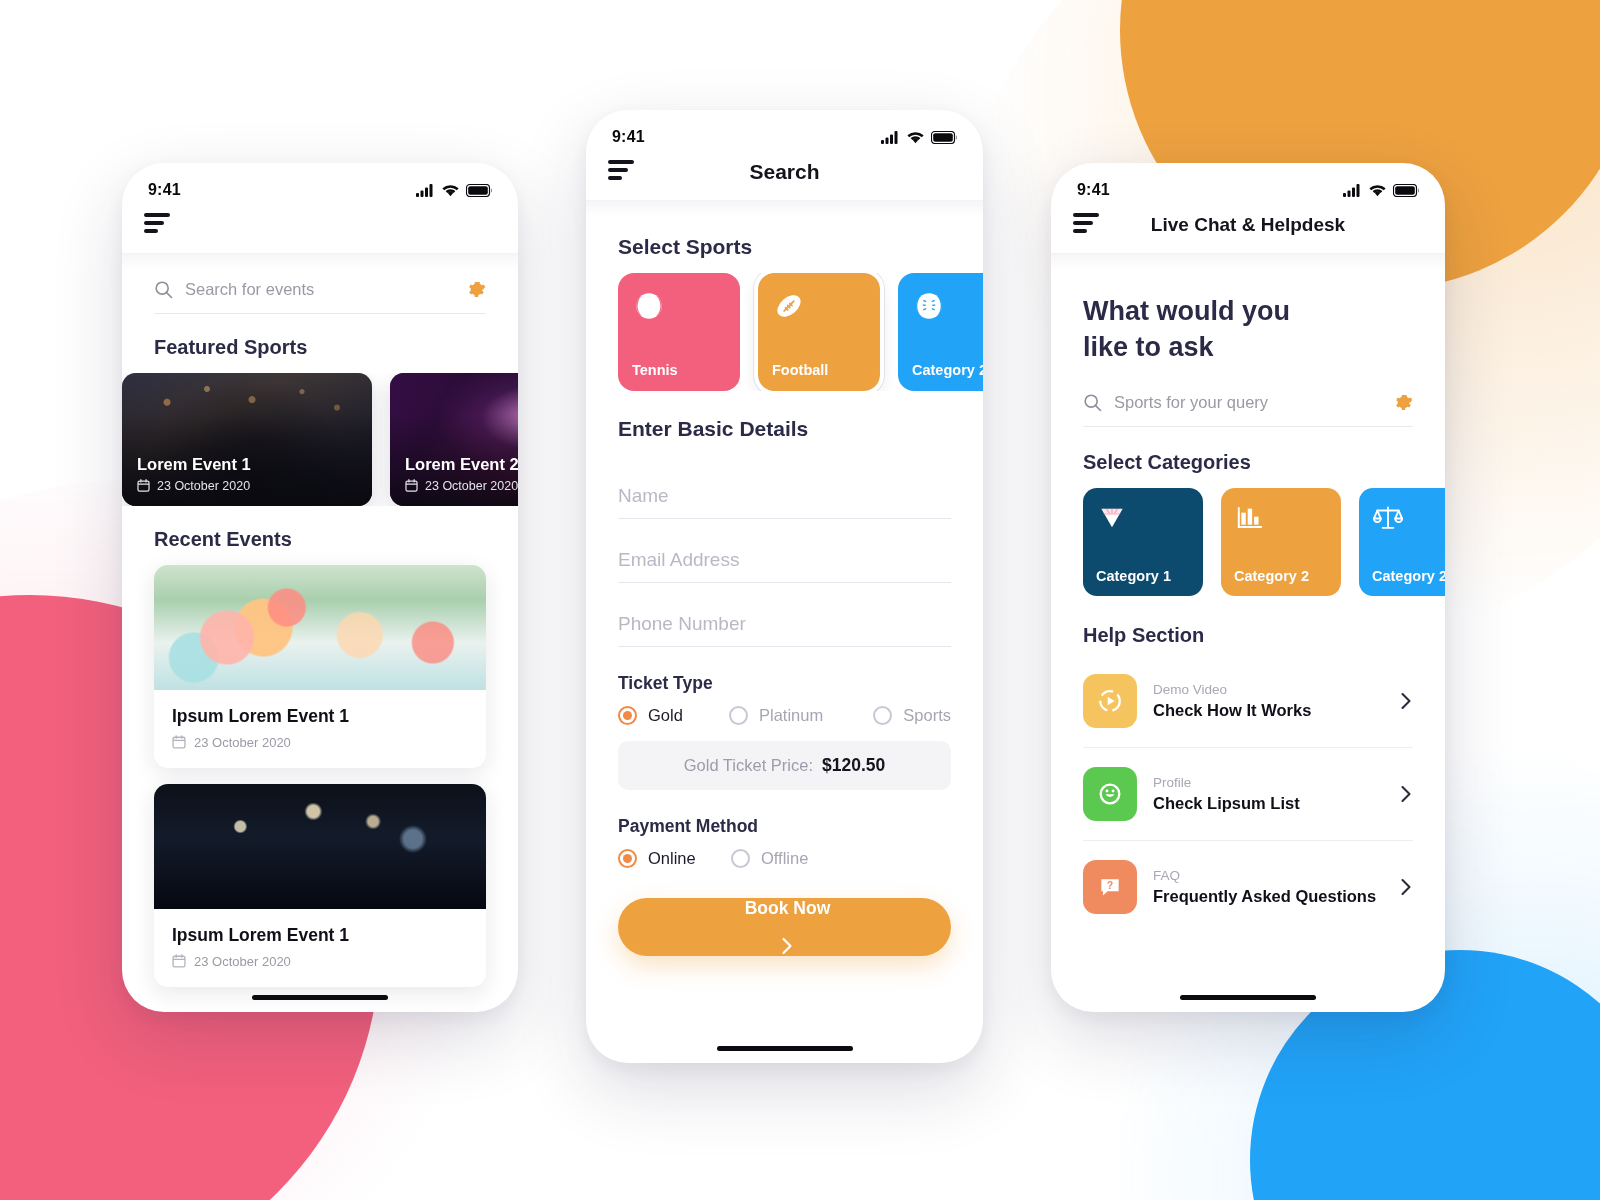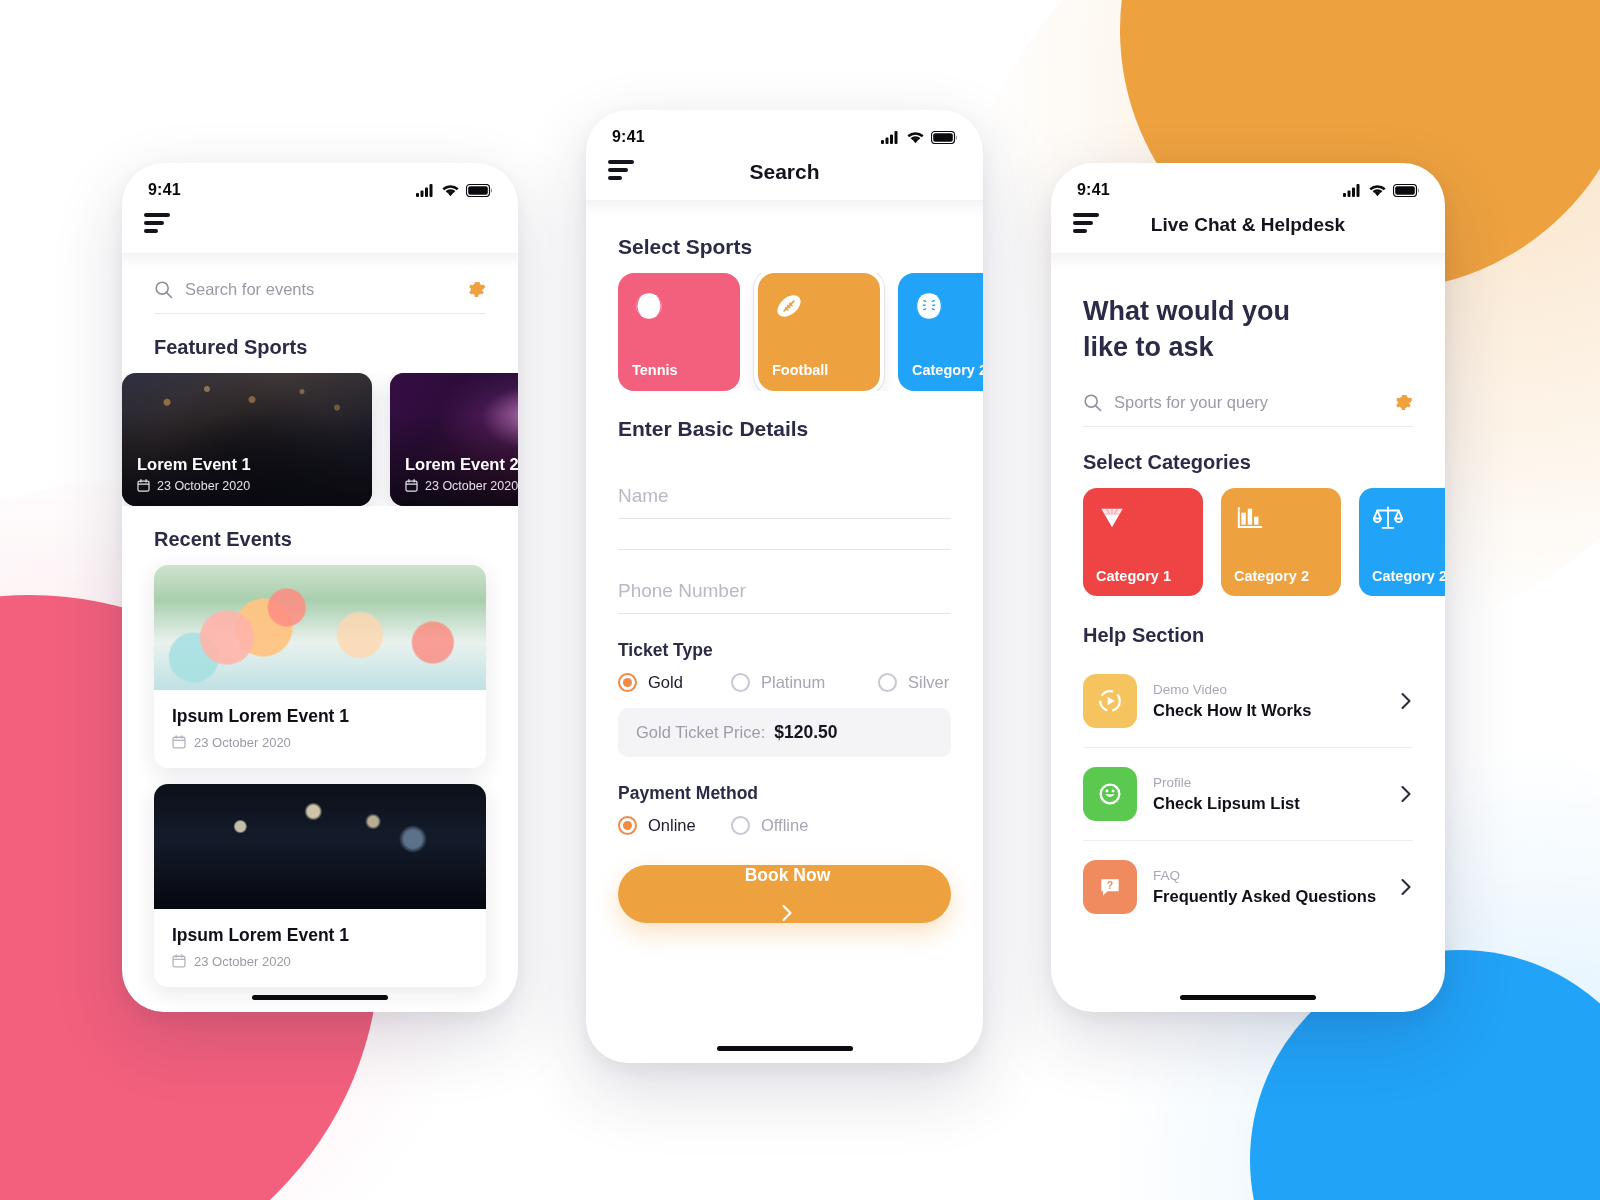--- a/index.html
+++ b/index.html
@@ -198,21 +198,21 @@
     width:19px; height:19px; border-radius:50%; border:2px solid #c8c8d4; flex:none;
     display:flex; align-items:center; justify-content:center;
   }
   .radio.on .dot { border-color:#f08a44; }
   .radio.on .dot::after { content:""; width:9.5px; height:9.5px; border-radius:50%; background:#f08a44; }
   .radio .rl { color:#a6a6b3; }
   .radio.on .rl { color:#1b1b2b; }
 
   .price-box {
     margin: 16px 32px 0 32px; background:#f4f4f7; border-radius:10px;
-    padding: 14px 18px; display:flex; align-items:center; gap:9px;
+    padding: 14px 18px; display:flex; align-items:center; gap:9px;justify-content:center;
   }
   .price-box .pl { font-size:16.5px; color:#9c9cab; }
   .price-box .pv { font-size:17.5px; font-weight:700; color:#15151f; }
 
   .book-btn {
     margin: 30px 32px 0 32px; height: 58px; border-radius: 29px;
     background:#eda13f; display:flex; align-items:center; justify-content:space-between;
     padding: 0 26px 0 32px; cursor:pointer;
     box-shadow: 0 10px 24px rgba(237,161,63,0.30);
     flex-direction: column;
@@ -453,40 +453,41 @@
         </div>
       </div>
 
       <div class="sub-title" style="margin-top:26px">Enter Basic Details</div>
 
       <div class="field">
         <div class="label">Name</div>
         <div class="line"></div>
       </div>
       <div class="field">
+        <div class="label">Email Address</div>
         <div class="line"></div>
       </div>
       <div class="field">
         <div class="label">Phone Number</div>
         <div class="line"></div>
       </div>
 
       <div class="block-title">Ticket Type</div>
       <div class="radios">
         <div class="radio on" style="width:113px">
           <div class="dot"></div>
           <div class="rl">Gold</div>
         </div>
         <div class="radio" style="width:147px">
           <div class="dot"></div>
           <div class="rl">Platinum</div>
         </div>
         <div class="radio">
           <div class="dot"></div>
-          <div class="rl">Silver</div>
+          <div class="rl">Sports</div>
         </div>
       </div>
 
       <div class="price-box">
         <div class="pl">Gold Ticket Price:</div>
         <div class="pv">$120.50</div>
       </div>
 
       <div class="block-title">Payment Method</div>
       <div class="radios">
@@ -557,21 +558,21 @@
         </svg>
         <div class="search-input-text">Sports for your query</div>
         <svg class="gear" width="19" height="19" viewBox="0 0 24 24">
           <path fill="#eda13f" d="M12 8.4a3.6 3.6 0 1 0 0 7.2 3.6 3.6 0 0 0 0-7.2Zm9.3 3.6c0-.5 0-1-.1-1.5l2-1.5-2-3.4-2.3 1a8.4 8.4 0 0 0-2.6-1.5l-.3-2.5H9.9l-.3 2.5c-1 .3-1.8.8-2.6 1.5l-2.3-1-2 3.4 2 1.5a9.7 9.7 0 0 0 0 3l-2 1.5 2 3.4 2.3-1c.8.7 1.7 1.2 2.6 1.5l.3 2.5h4.1l.3-2.5c1-.3 1.8-.8 2.6-1.5l2.3 1 2-3.4-2-1.5c.1-.5.1-1 .1-1.5Z"></path>
         </svg>
       </div>
 
       <div class="section-title" style="margin-top:24px">Select Categories</div>
 
       <div class="cat-row clip-right">
-        <div class="cat" style="background:#ef4444">
+        <div class="cat" style="background:#0c4a6e">
           <svg width="32" height="32" viewBox="0 0 24 24">
             <path d="M4 5h16l-8 14L4 5Z" fill="#fff"></path>
             <path d="M4 5h16l-2.6 3.2H6.6L4 5Z" fill="#f2607d" opacity="0.18"></path>
             <g stroke="#f2607d" stroke-width="0.8" opacity="0.55">
               <line x1="8" y1="5" x2="10.3" y2="9"></line>
               <line x1="16" y1="5" x2="13.7" y2="9"></line>
               <line x1="12" y1="5" x2="12" y2="9"></line>
               <line x1="5.6" y1="9" x2="18.4" y2="9"></line>
             </g>
           </svg>

